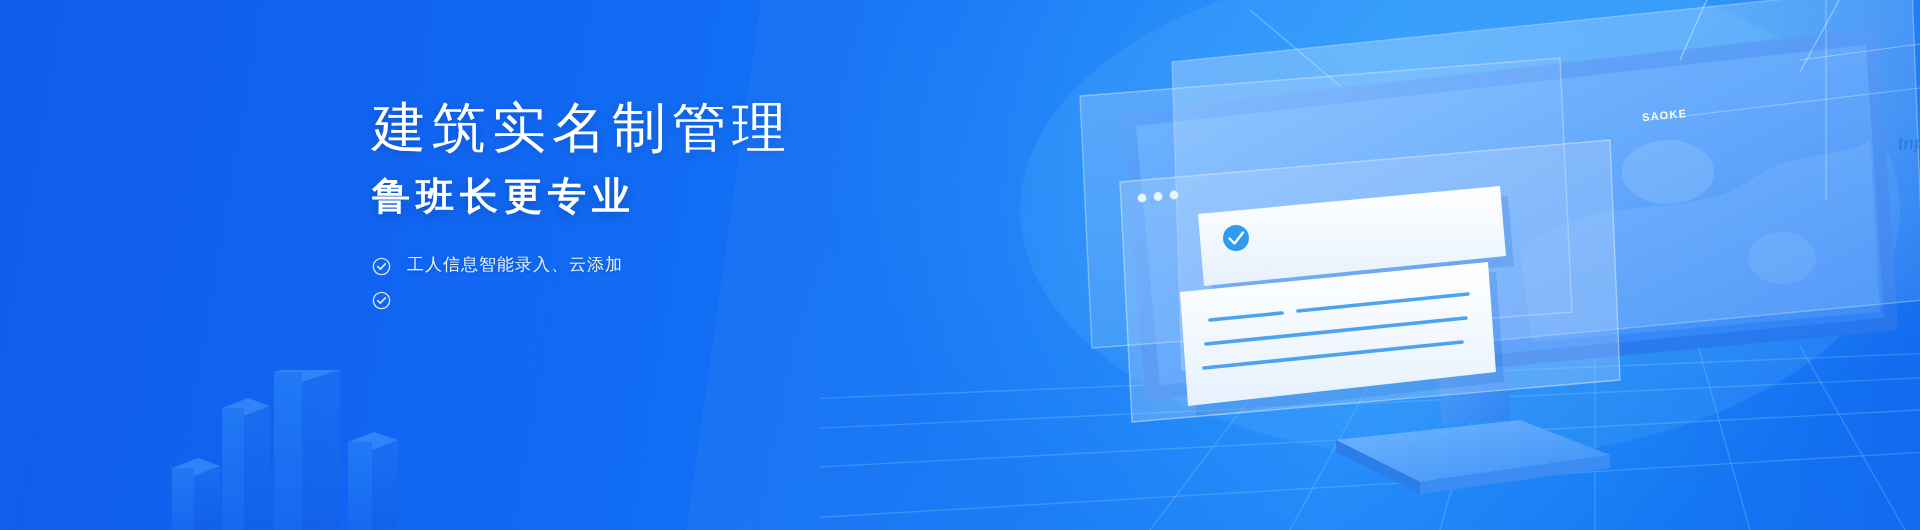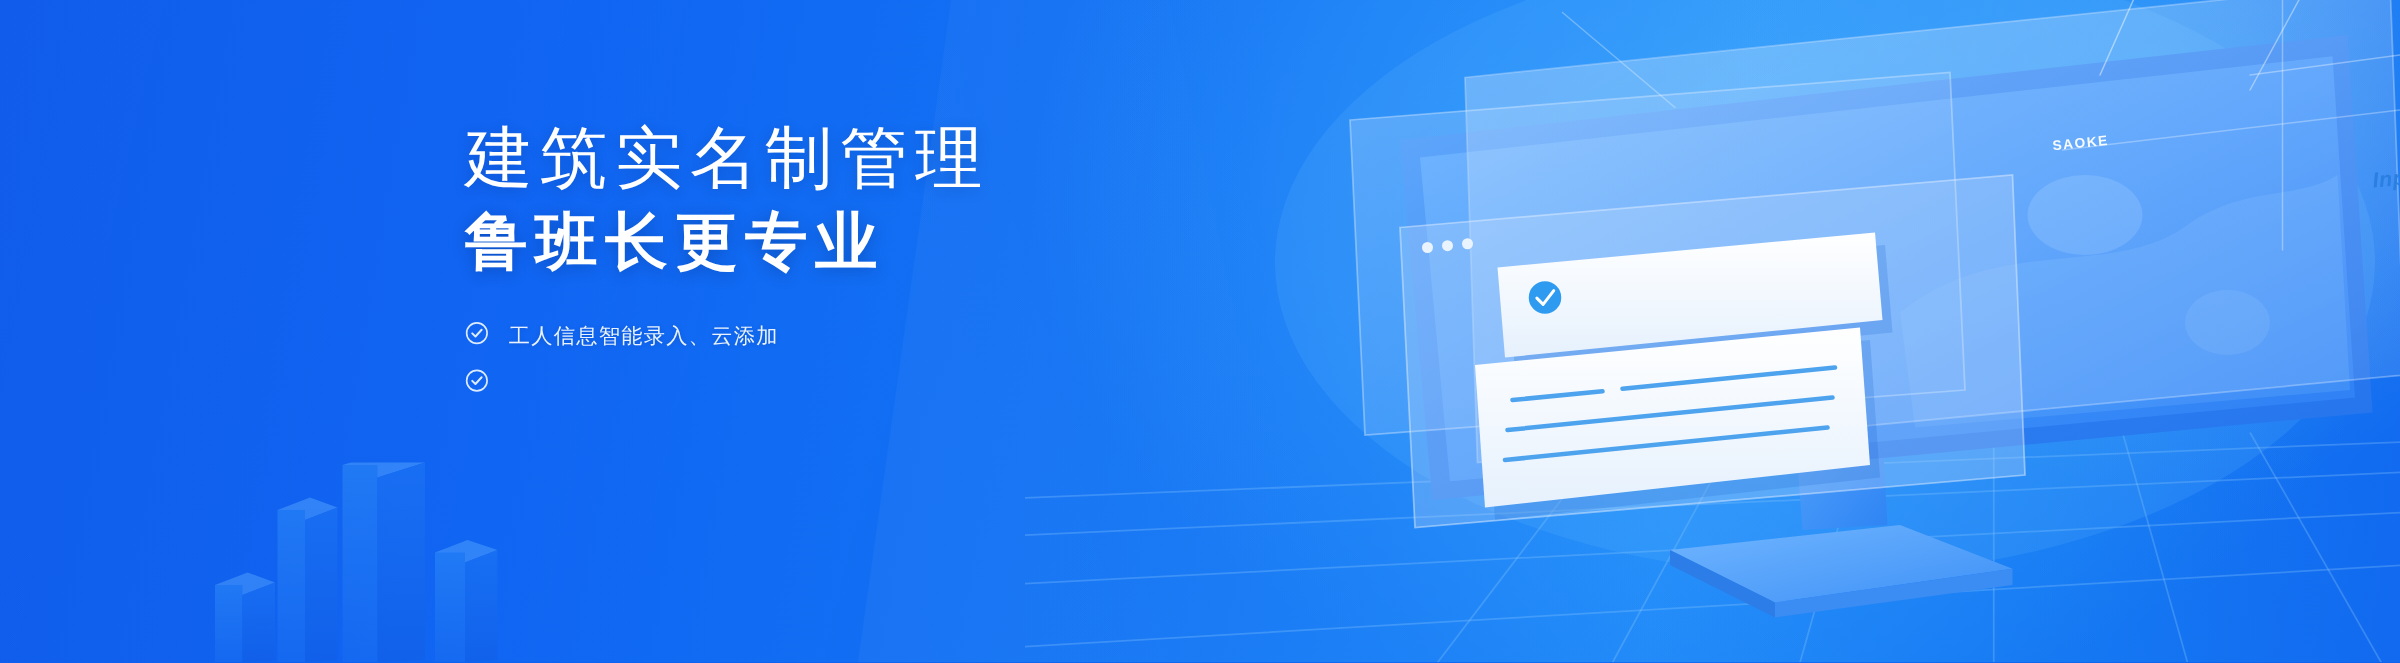--- a/index.html
+++ b/index.html
@@ -41,39 +41,39 @@
   .headline-1 {
     font-size:54px;
     line-height:1.18;
     letter-spacing:6px;
     font-weight:400;
     color:#ffffff;
     text-shadow:0 2px 10px rgba(0,30,90,0.22);
     white-space:nowrap;
   }
   .headline-2 {
-    margin-top:4px;
-    font-size:50px;
+    margin-top:14px;
+    font-size:38px;
     line-height:1.18;
     letter-spacing:6px;
     font-weight:bold;
     color:#ffffff;
     text-shadow:0 3px 12px rgba(0,30,90,0.3);
     white-space:nowrap;
   }
 
   .bullets {
     margin-top:34px;
     display:flex;
     flex-direction:column;
     gap:15px;
   }
   .bullet {
     display:flex;
-    align-items:flex-start;
+    align-items:flex-end;
     gap:16px;
   }
   .check-icon {
     width:19px; height:19px;
     flex:0 0 19px;
     display:block;
   }
   .check-icon circle { fill:none; stroke:#dcebff; stroke-width:1.4; }
   .check-icon path { fill:none; stroke:#dcebff; stroke-width:1.7; stroke-linecap:round; stroke-linejoin:round; }
   .bullet-label {

